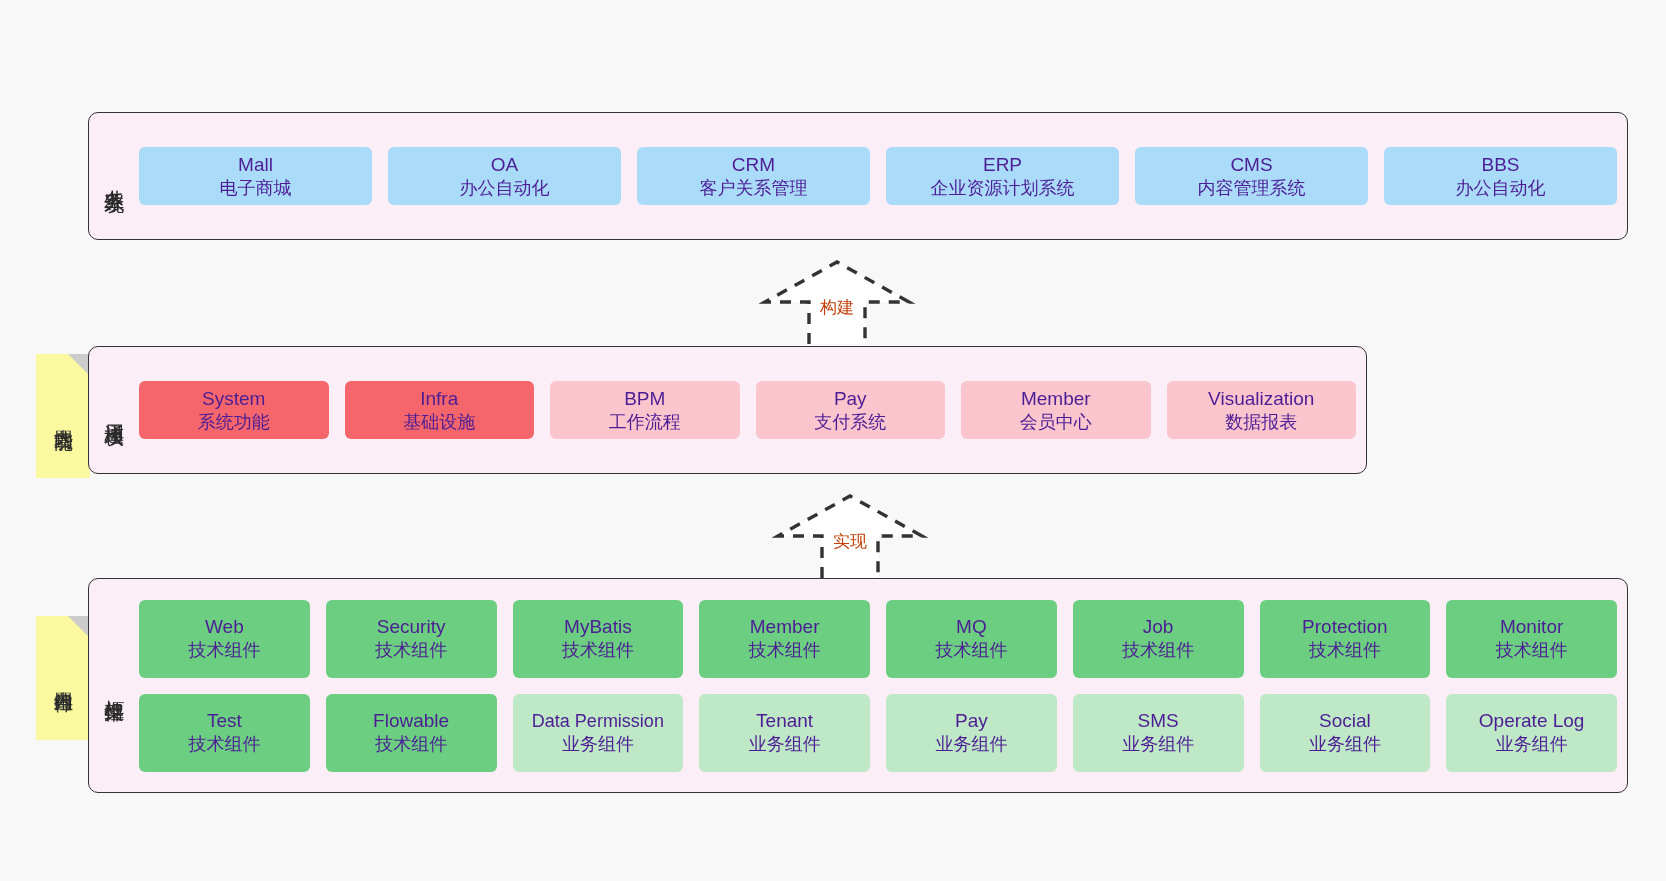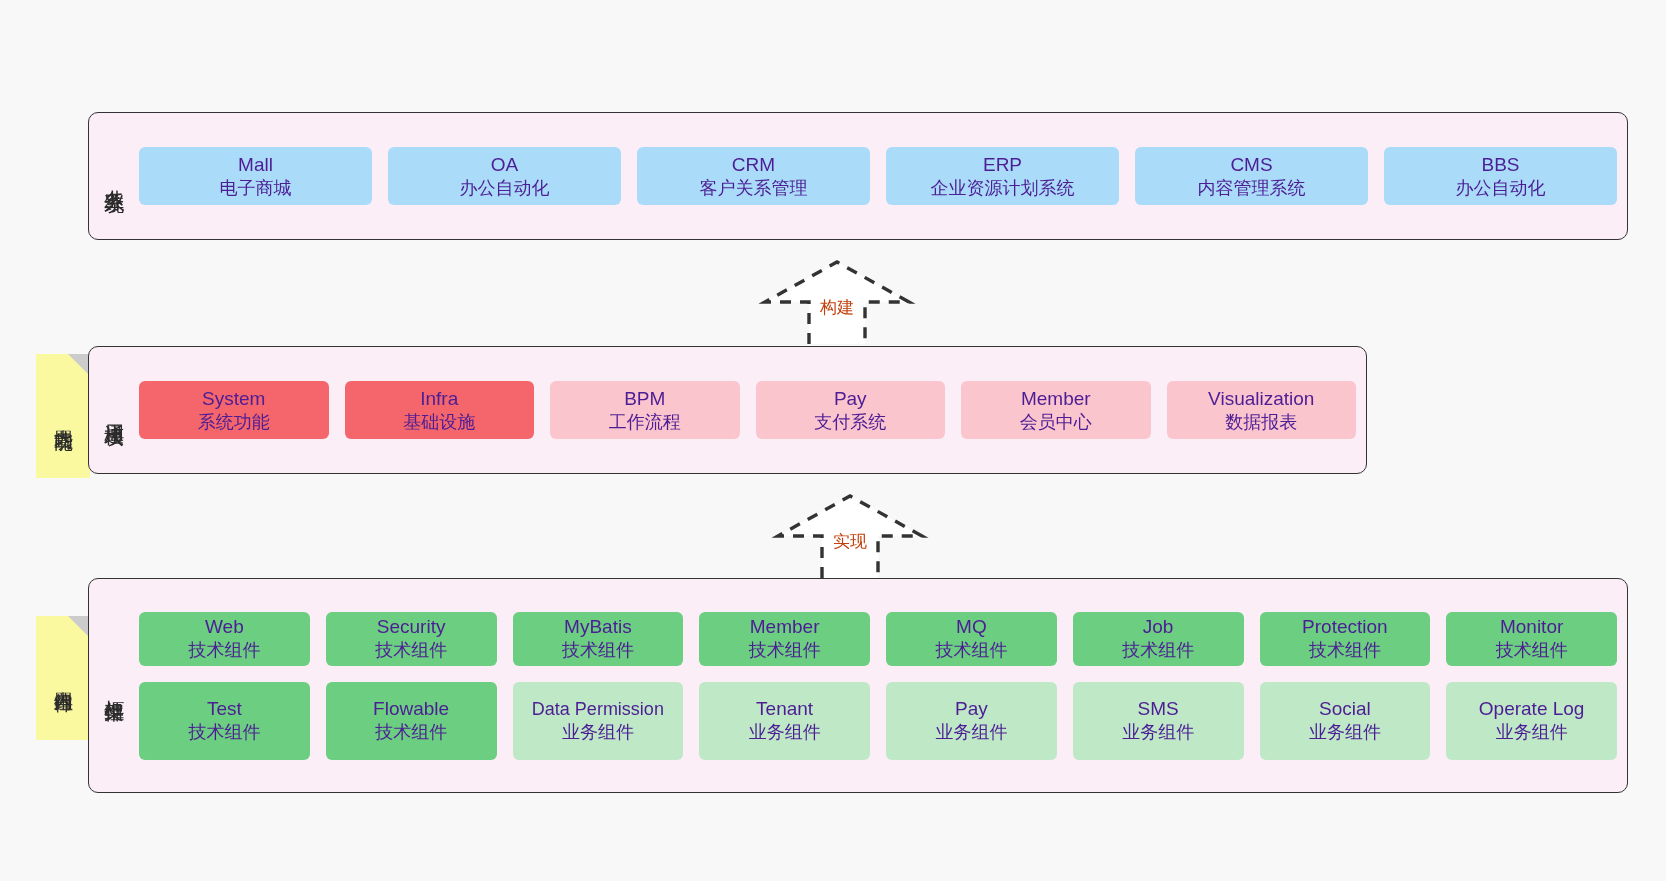--- a/index.html
+++ b/index.html
@@ -212,21 +212,21 @@
   </div>
 
   <div class="note" style="left:36px; top:616px; height:124px;">
     <span>内置组件</span>
   </div>
 
   <div class="layer" id="layer-framework" style="left:88px; top:578px; width:1540px; height:215px;">
     <div class="layer-title">框架组件</div>
     <div class="layer-body">
 
-      <div class="row" style="height:54px;justify-content:center;">
+      <div class="row" style="height:78px;justify-content:center;">
         <div class="card c-green">
           <span class="en">Web</span>
           <span class="cn">技术组件</span>
         </div>
         <div class="card c-green">
           <span class="en">Security</span>
           <span class="cn">技术组件</span>
         </div>
         <div class="card c-green">
           <span class="en">MyBatis</span>

